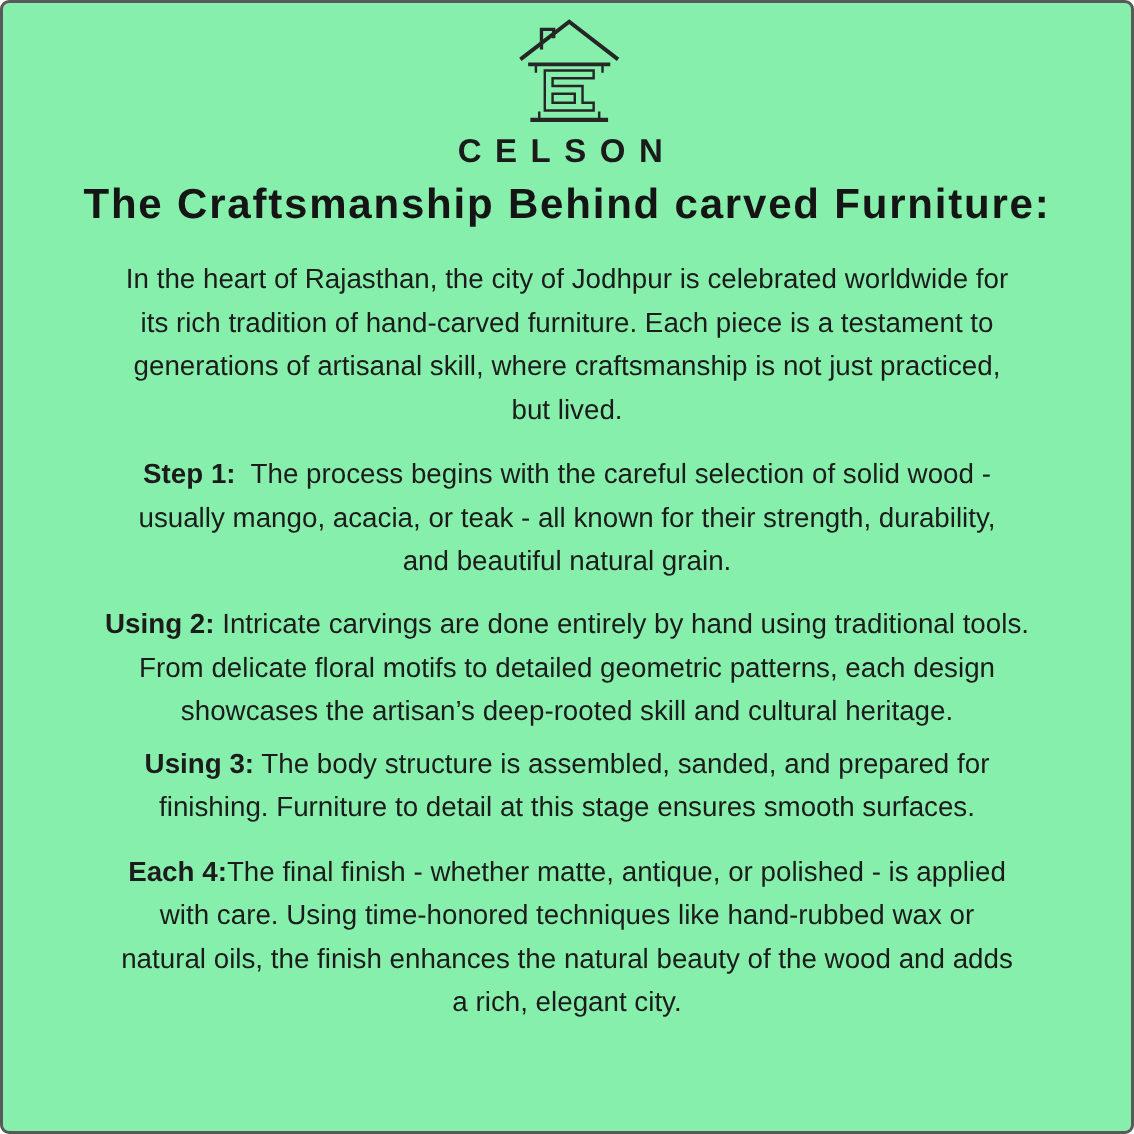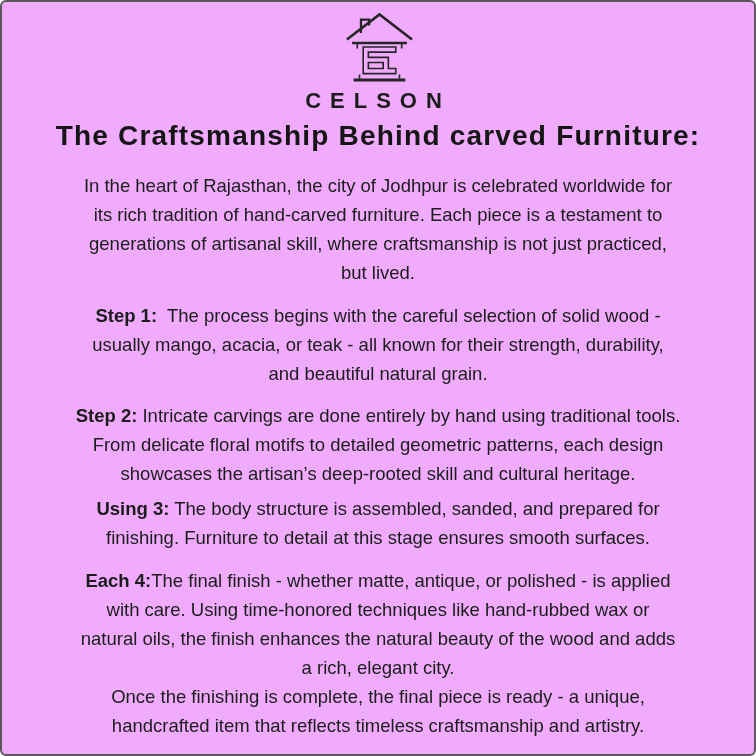--- a/index.html
+++ b/index.html
@@ -6,21 +6,21 @@
     margin: 0;
     padding: 0;
     background: #ffffff;
   }
   .page {
     box-sizing: border-box;
     width: 756px;
     height: 756px;
     border: 2px solid #595959;
     border-radius: 6px;
-    background: #f0abfc;
+    background: #86efac;
     font-family: "Liberation Sans", sans-serif;
     color: #1c1c1c;
     padding: 0 6px;
     overflow: hidden;
   }
   .logo {
     display: block;
     margin: 8px auto 0 auto;
     width: 96px;
     height: 74px;
@@ -92,28 +92,26 @@
 
   <p class="para intro">In the heart of Rajasthan, the city of Jodhpur is celebrated worldwide for
 its rich tradition of hand-carved furniture. Each piece is a testament to
 generations of artisanal skill, where craftsmanship is not just practiced,
 but lived.</p>
 
   <p class="para step-1"><strong>Step 1:</strong><span>&nbsp; The process begins with the careful selection of solid wood -
 usually mango, acacia, or teak - all known for their strength, durability,
 and beautiful natural grain.</span></p>
 
-  <p class="para step-2"><strong>Step 2:</strong><span> Intricate carvings are done entirely by hand using traditional tools.
+  <p class="para step-2"><strong>Using 2:</strong><span> Intricate carvings are done entirely by hand using traditional tools.
 From delicate floral motifs to detailed geometric patterns, each design
 showcases the artisan’s deep-rooted skill and cultural heritage.</span></p>
 
   <p class="para step-3"><strong>Using 3:</strong><span> The body structure is assembled, sanded, and prepared for
 finishing. Furniture to detail at this stage ensures smooth surfaces.</span></p>
 
   <p class="para step-4"><strong>Each 4:</strong><span>The final finish - whether matte, antique, or polished - is applied
 with care. Using time-honored techniques like hand-rubbed wax or
 natural oils, the finish enhances the natural beauty of the wood and adds
 a rich, elegant city.</span></p>
 
-  <p class="para closing">Once the finishing is complete, the final piece is ready - a unique,
-handcrafted item that reflects timeless craftsmanship and artistry.</p>
 
 </div>
 
 </body></html>

